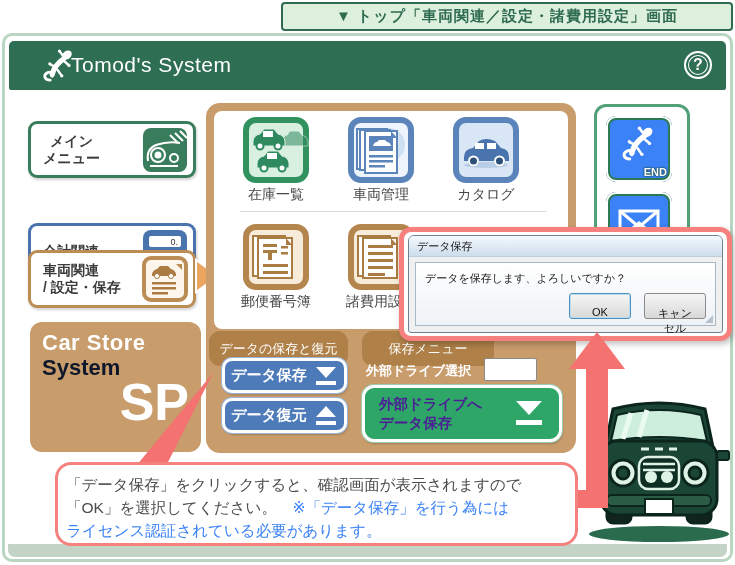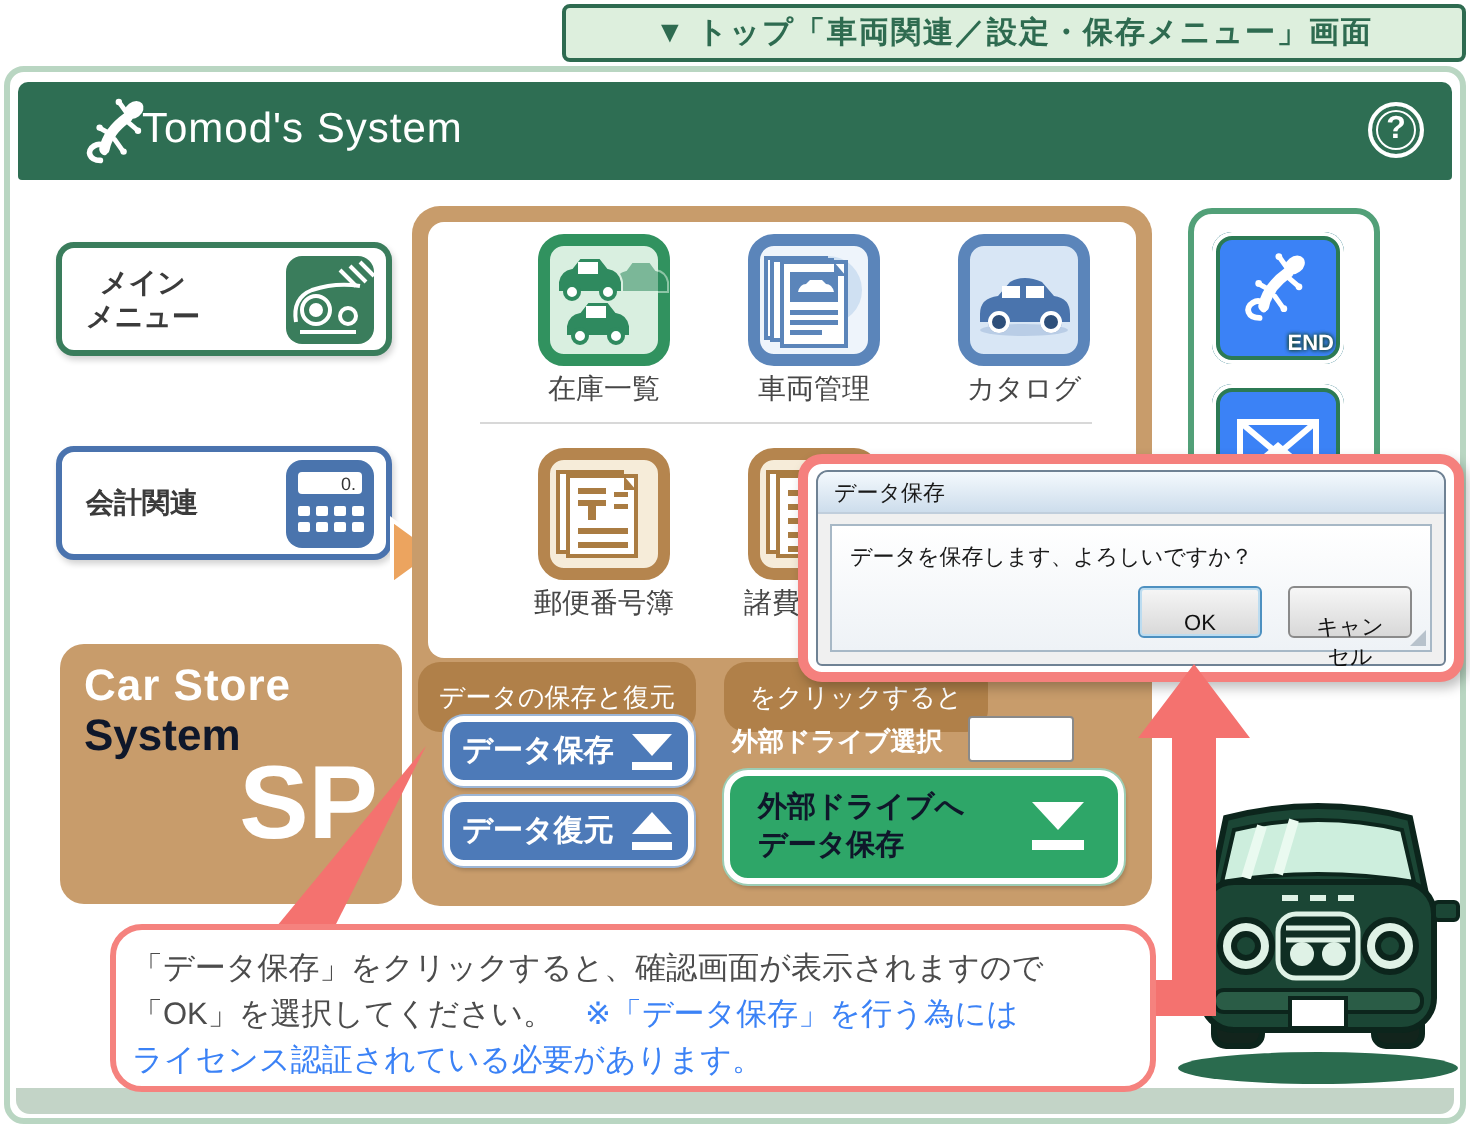--- a/index.html
+++ b/index.html
@@ -27,21 +27,21 @@
     box-shadow:1px 2px 3px rgba(0,0,0,.18);display:flex;align-items:center;
     justify-content:space-between;padding:0 5px 0 12px;cursor:pointer;}
   .sbtn .lbl{font-weight:bold;font-size:14px;color:#3b3b3b;line-height:17px;}
   .sb1{top:121px;height:57px;border:3px solid #3a7d5c;text-align:center;}
   .sb2{top:188px;height:57px;border:3px solid #4a73ae;margin-top:35px;}
   .sb3{top:250px;height:58px;border:3px solid #bb8d55;}
 
   
   .tan-panel{position:absolute;left:206px;top:103px;width:370px;height:350px;background:#c89c6b;border-radius:14px;}
   .icons-panel{position:absolute;left:214px;top:111px;width:354px;height:218px;background:#fff;border-radius:8px;}
-  .icon-cell{position:absolute;width:80px;text-align:center;cursor:pointer;margin-left:26px;}
+  .icon-cell{position:absolute;width:80px;text-align:center;cursor:pointer;}
   .icon-cell .ilabel{margin-top:3px;font-size:14px;color:#474747;}
   .divider{position:absolute;left:240px;top:211px;width:306px;height:1px;background:#d8d8d8;}
 
   
   .logo-panel{position:absolute;left:30px;top:322px;width:171px;height:130px;background:#c89c6b;border-radius:12px;}
   .logo-l1{position:absolute;left:12px;top:8px;color:#fff;font-weight:bold;font-size:22px;letter-spacing:.5px;}
   .logo-l2{position:absolute;left:12px;top:33px;color:#0f172a;font-weight:bold;font-size:22px;}
   .logo-l3{position:absolute;right:12px;top:50px;color:#fff;font-weight:bold;font-size:52px;}
 
   
@@ -51,21 +51,21 @@
   .pill-ext{left:362px;top:331px;width:132px;}
   .bluebtn{position:absolute;left:222px;width:125px;height:35px;background:#4d7ab8;border:3px solid #fff;
     border-radius:10px;color:#fff;font-weight:bold;font-size:15px;display:flex;align-items:center;
     justify-content:center;gap:7px;box-shadow:0 0 0 1px #9db6d6, 1px 2px 2px rgba(0,0,0,.2);cursor:pointer;}
   .btn-save{top:358px;}
   .btn-restore{top:398px;}
   .drive-label{position:absolute;left:366px;top:362px;color:#fff;font-weight:bold;font-size:13px;}
   .drive-input{position:absolute;left:484px;top:358px;width:53px;height:23px;border:1px solid #8a8a8a;
     background:#fff;border-radius:2px;}
   .greenbtn{position:absolute;left:362px;top:385px;width:200px;height:57px;background:#2ea668;
-    border:3px solid #fff;border-radius:12px;color:#0f172a;font-weight:bold;font-size:14.5px;line-height:19px;
+    border:3px solid #fff;border-radius:12px;color:#4c1d95;font-weight:bold;font-size:14.5px;line-height:19px;
     display:flex;align-items:center;justify-content:space-between;padding:0 14px;
     box-shadow:0 0 0 1px #9ccdb4, 1px 2px 2px rgba(0,0,0,.2);cursor:pointer;}
 
   
   .right-panel{position:absolute;left:594px;top:104px;width:96px;height:166px;background:#fff;
     border:3px solid #52a078;border-radius:12px;}
   .gbtn{position:absolute;left:606px;width:66px;height:66px;background:#3b82f6;border-radius:10px;
     box-shadow:inset 0 0 0 2px #fff, inset 0 0 0 4px #2c7a54;cursor:pointer;}
   .btn-end{top:116px;}
   .btn-mail{top:192px;display:flex;align-items:center;justify-content:center;}
@@ -122,21 +122,21 @@
         <circle cx="75" cy="51" r="4"></circle>
           <circle cx="51" cy="15" r="4"></circle>
       </g>
     </symbol>
   </defs>
 </svg>
 
 <div id="stage">
 
   <div class="banner">
-    <span>▼ トップ「車両関連／設定・保存メニュー」画面</span>
+    <span>▼ トップ「車両関連／設定・諸費用設定」画面</span>
   </div>
 
   <div class="window"></div>
 
   <div class="header">
     <span class="gecko-header">
       <svg width="40" height="40">
           <use href="#gecko"></use>
         </svg>
     </span>
@@ -179,20 +179,39 @@
             <rect x="34" y="24" width="6" height="5" rx="1"></rect>
           <rect x="7" y="32" width="6" height="5" rx="1"></rect>
             <rect x="16" y="32" width="6" height="5" rx="1"></rect>
           <rect x="25" y="32" width="6" height="5" rx="1"></rect>
             <rect x="34" y="32" width="6" height="5" rx="1"></rect>
         </g>
       </svg>
     </span>
   </div>
 
+  <div class="sbtn sb3">
+    <span class="lbl">
+      <span>車両関連</span><br><span>/ 設定・保存</span>
+    </span>
+    <span>
+      <svg width="46" height="46" viewBox="0 0 46 46">
+        <rect x="2" y="2" width="42" height="42" rx="7" fill="#fdf6ec" stroke="#bb8d55" stroke-width="4"></rect>
+        <path d="M34,8 l6,6 v-6 z" fill="#bb8d55"></path>
+        <g fill="#aa7c42">
+          <path d="M10,18 q1,-4 5,-5 l3,-3 h8 l3,3 q4,1 5,5 v2 h-24 z"></path>
+          <circle cx="15" cy="20" r="2.5" fill="#fff" stroke="#aa7c42"></circle>
+          <circle cx="29" cy="20" r="2.5" fill="#fff" stroke="#aa7c42"></circle>
+          <rect x="10" y="26" width="24" height="2.5"></rect>
+          <rect x="10" y="31" width="24" height="2.5"></rect>
+          <rect x="10" y="36" width="16" height="2.5"></rect>
+        </g>
+      </svg>
+    </span>
+  </div>
   <svg class="arrow-overlay" style="left:194px;top:258px" width="26" height="36">
     <polygon points="2,2 24,18 2,34" fill="#eca45f" stroke="#fff" stroke-width="2"></polygon>
   </svg>
 
   <div class="tan-panel"></div>
   <div class="icons-panel"></div>
 
   <div class="icon-cell" style="left:236px;top:117px">
     <span>
       <svg width="66" height="66" viewBox="0 0 66 66" style="margin:0 auto">
@@ -319,21 +338,21 @@
     <span>データ復元</span>
     <span>
       <svg width="24" height="20" viewBox="0 0 24 20" fill="#fff">
         <polygon points="12,0 2,11 22,11"></polygon>
           <rect x="2" y="15" width="20" height="4"></rect>
       </svg>
     </span>
   </div>
 
   <div class="pill pill-ext">
-    <span>をクリックすると</span>
+    <span>保存メニュー</span>
   </div>
   <span class="drive-label">外部ドライブ選択</span>
   <input class="drive-input" value="" style="">
   <div class="greenbtn">
     <span>
       <span>外部ドライブへ</span><br><span>データ保存</span>
     </span>
     <span>
       <svg width="32" height="27" viewBox="0 0 32 27" fill="#fff">
         <polygon points="3,1 29,1 16,15"></polygon>

